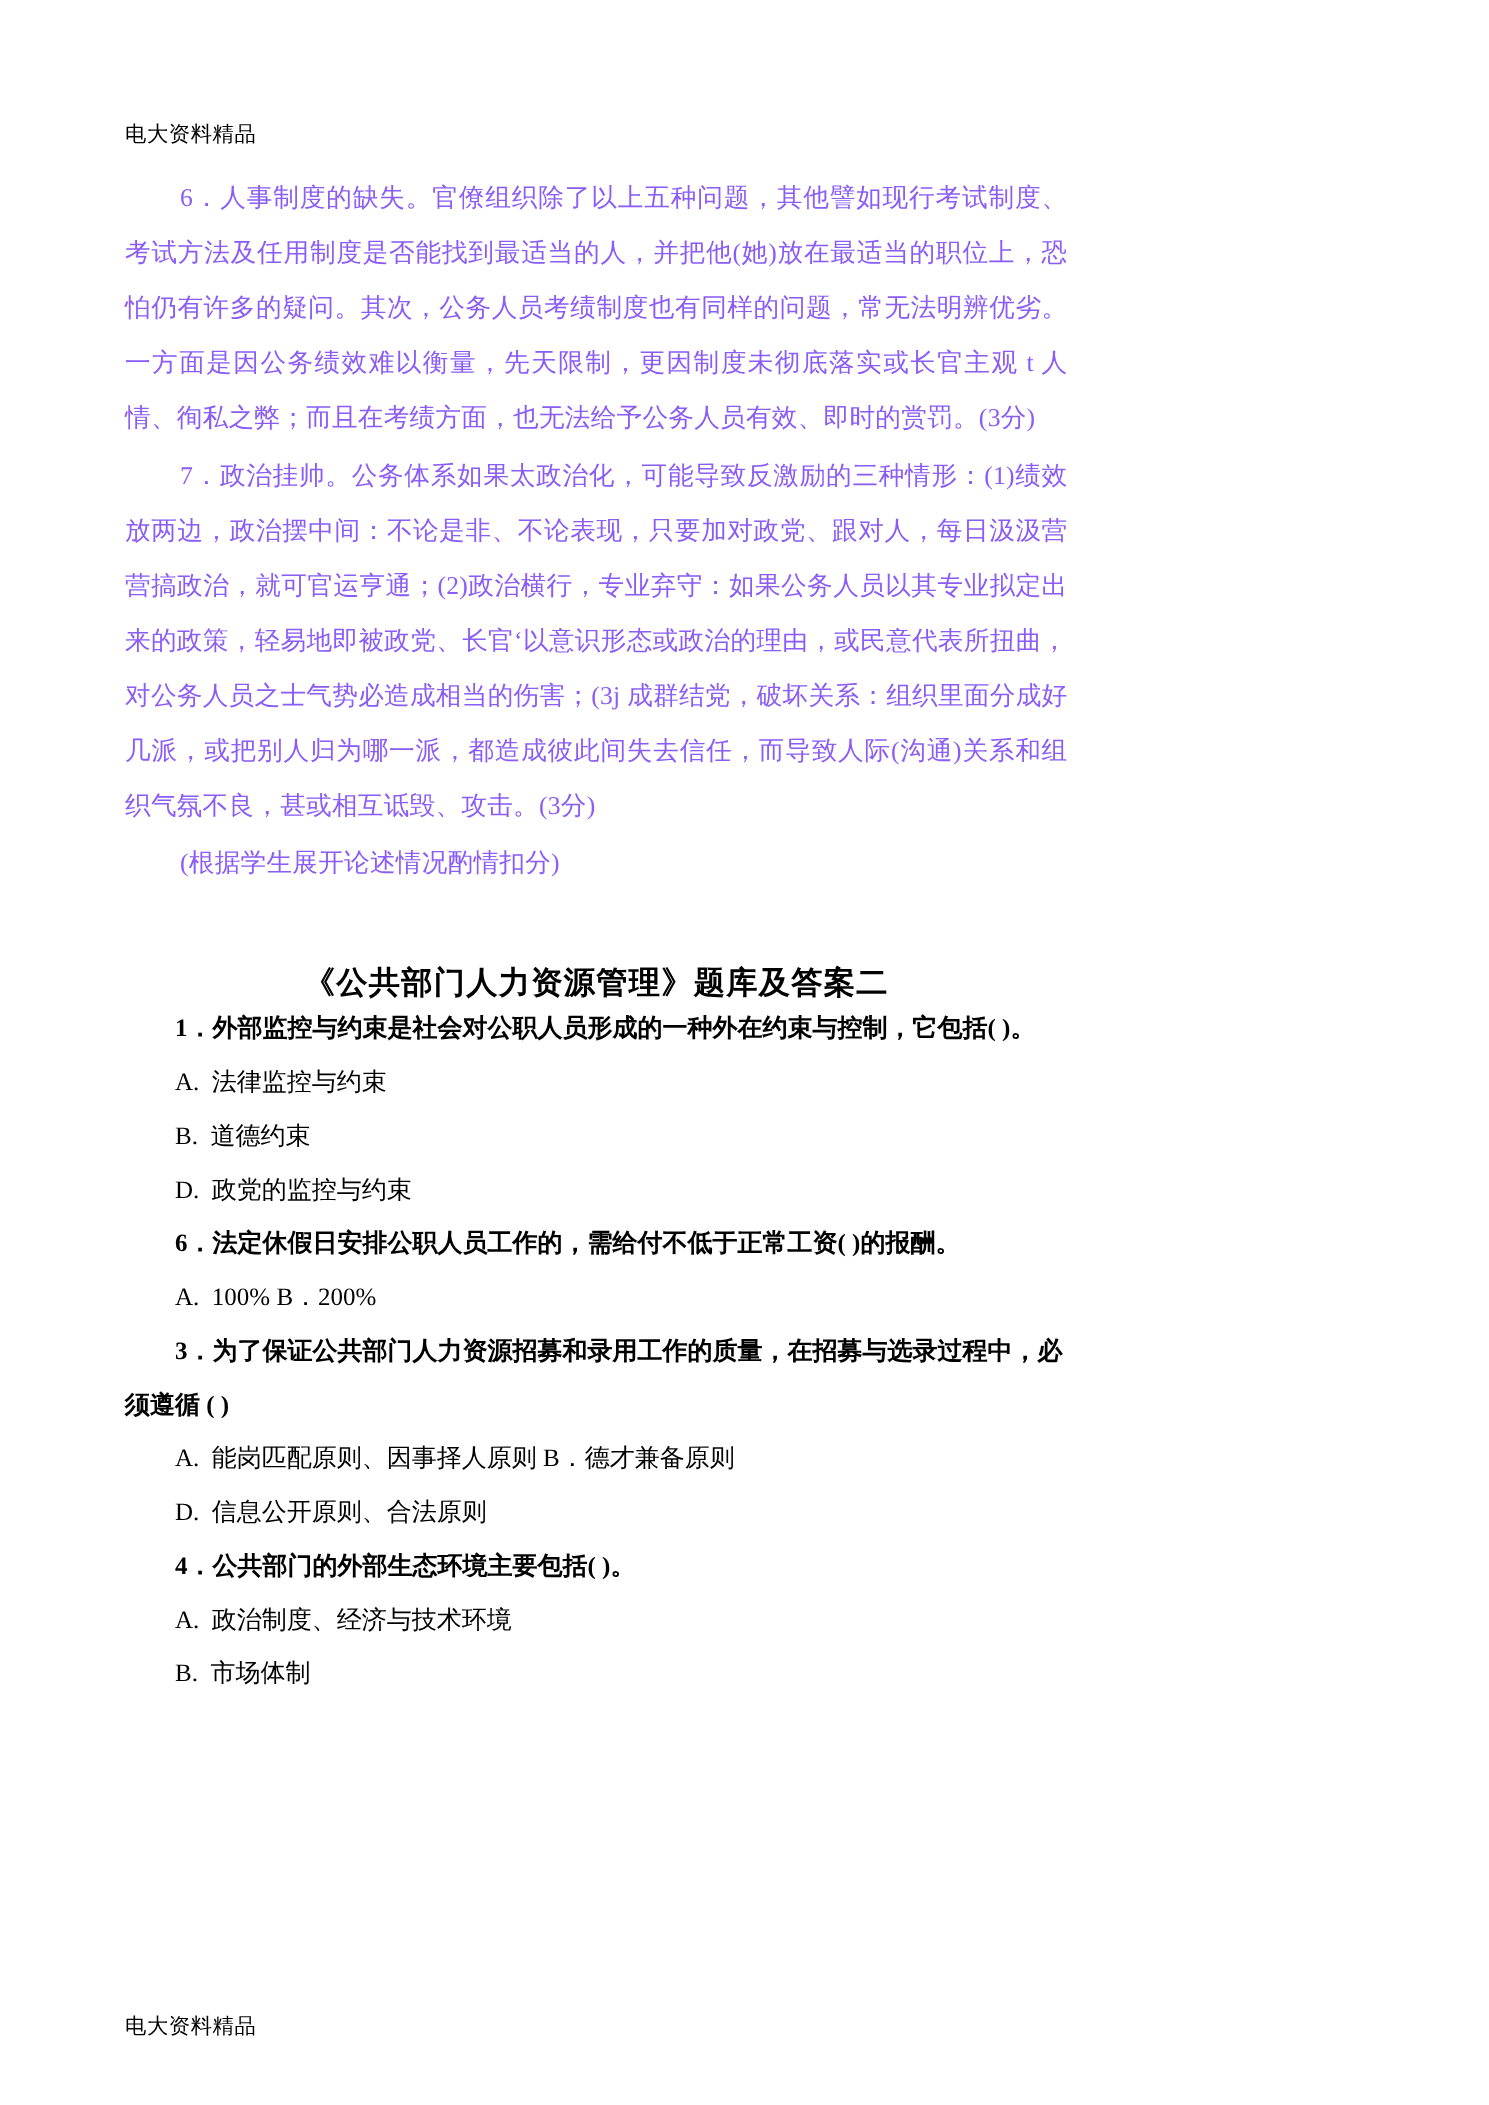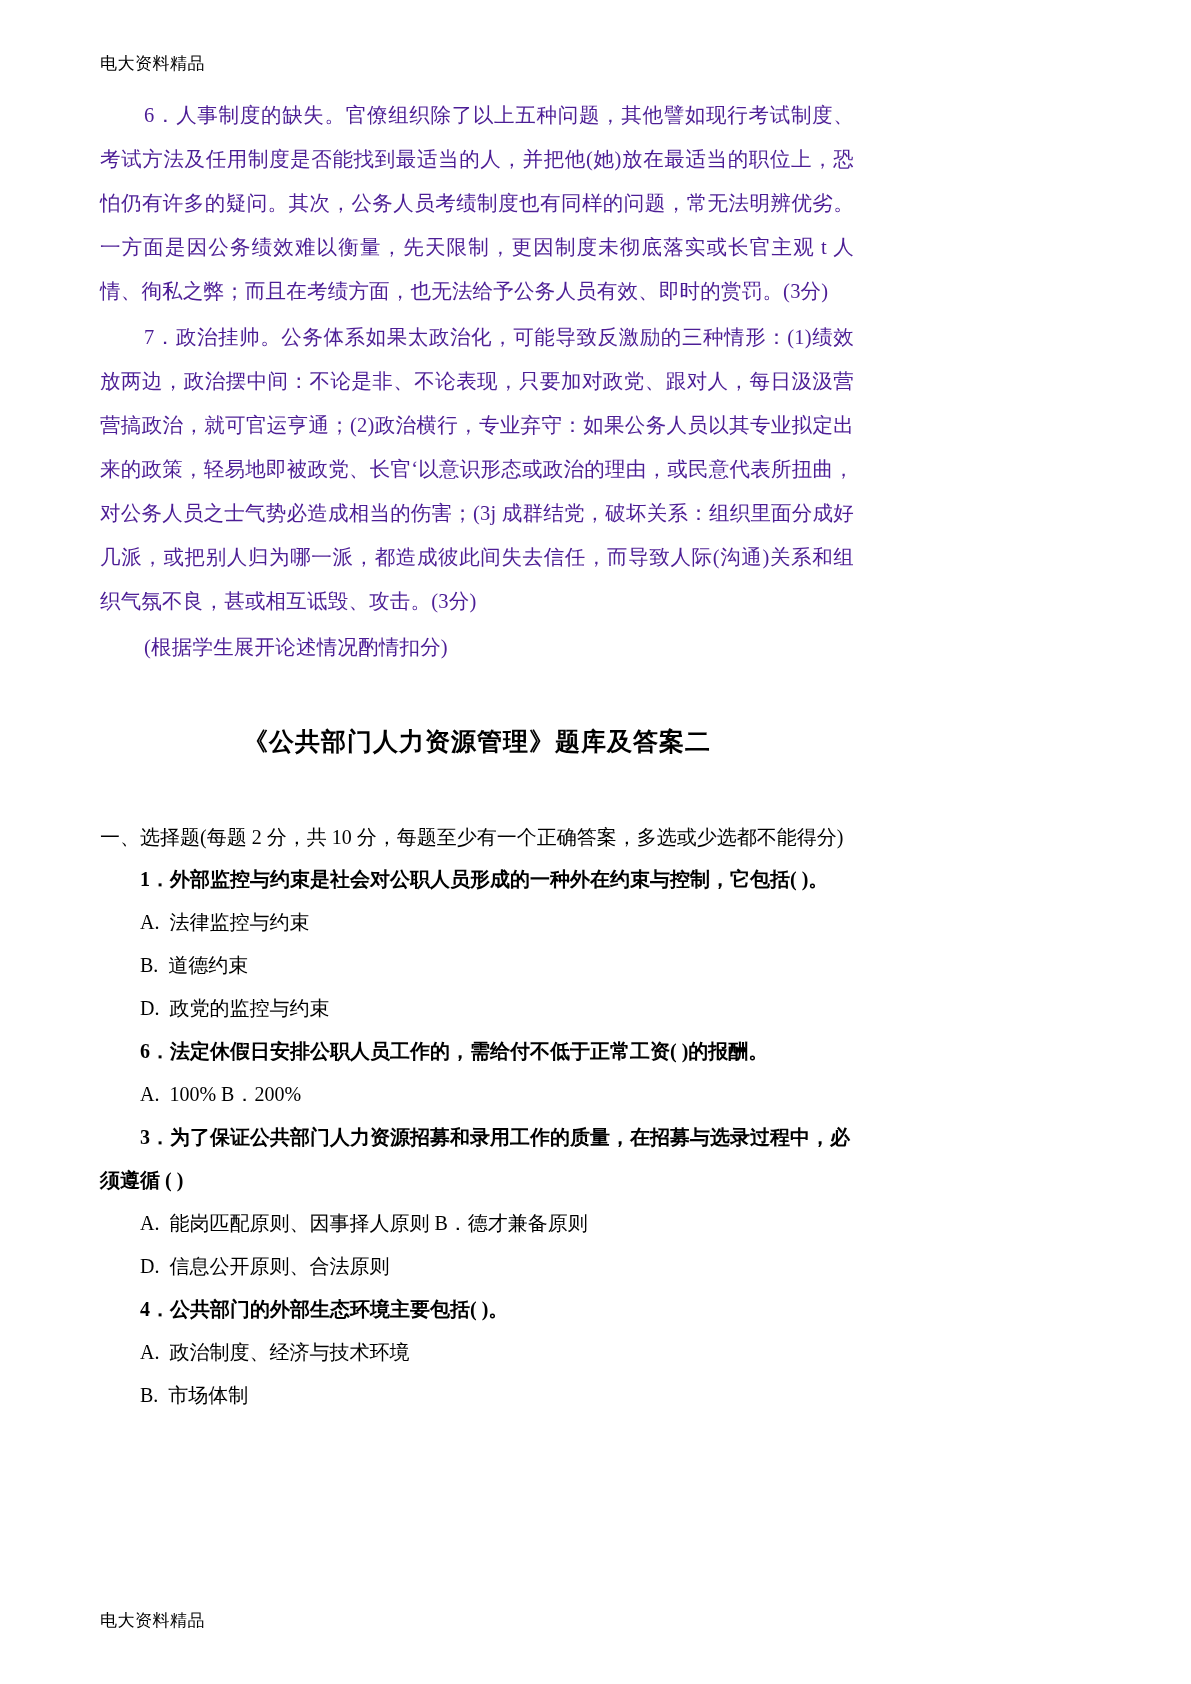--- a/index.html
+++ b/index.html
@@ -13,38 +13,38 @@
     font-family: "Liberation Serif", "DejaVu Serif", serif;
     color: #000000;
     position: relative;
     overflow: hidden;
   }
   .page {
     position: relative;
     width: 954px;
     height: 1684px;
     box-sizing: border-box;
-    padding: 52px 100px 60px 100px;
+    padding: 96px 100px 60px 100px;
   }
   .header-note, .footer-note {
     font-size: 17px;
     color: #000;
     letter-spacing: 0.5px;
   }
   .header-note {
     margin: 0 0 18px 0;
   }
   .footer-note {
     position: absolute;
     left: 100px;
     bottom: 52px;
     font-size: 17px;
   }
   .red {
-    color: #4c1d95;
+    color: #8b5cf6;
   }
   p.para {
     margin: 0 0 2px 0;
     font-size: 20.5px;
     line-height: 44px;
     text-align: justify;
     text-justify: inter-ideograph;
     letter-spacing: 0.2px;
   }
   p.indent {
@@ -88,21 +88,20 @@
 <div class="page">
 
   <div class="header-note">电大资料精品</div>
 
   <p class="para indent red">6．人事制度的缺失。官僚组织除了以上五种问题，其他譬如现行考试制度、考试方法及任用制度是否能找到最适当的人，并把他(她)放在最适当的职位上，恐怕仍有许多的疑问。其次，公务人员考绩制度也有同样的问题，常无法明辨优劣。一方面是因公务绩效难以衡量，先天限制，更因制度未彻底落实或长官主观 t 人情、徇私之弊；而且在考绩方面，也无法给予公务人员有效、即时的赏罚。(3分)</p>
   <p class="para indent red">7．政治挂帅。公务体系如果太政治化，可能导致反激励的三种情形：(1)绩效放两边，政治摆中间：不论是非、不论表现，只要加对政党、跟对人，每日汲汲营营搞政治，就可官运亨通；(2)政治横行，专业弃守：如果公务人员以其专业拟定出来的政策，轻易地即被政党、长官‘以意识形态或政治的理由，或民意代表所扭曲，对公务人员之士气势必造成相当的伤害；(3j 成群结党，破坏关系：组织里面分成好几派，或把别人归为哪一派，都造成彼此间失去信任，而导致人际(沟通)关系和组织气氛不良，甚或相互诋毁、攻击。(3分)</p>
   <p class="para indent red">(根据学生展开论述情况酌情扣分)</p>
 
   <div class="doc-title">《公共部门人力资源管理》题库及答案二</div>
 
-  <div class="section-head">一、选择题(每题 2 分，共 10 分，每题至少有一个正确答案，多选或少选都不能得分)</div>
 
   <p class="qline">1．外部监控与约束是社会对公职人员形成的一种外在约束与控制，它包括(      )。</p>
   <p class="optline"><span class="opt-label">A.</span><span>法律监控与约束</span></p>
   <p class="optline"><span class="opt-label">B.</span><span>道德约束</span></p>
   <p class="optline"><span class="opt-label">D.</span><span>政党的监控与约束</span></p>
 
   <p class="qline">6．法定休假日安排公职人员工作的，需给付不低于正常工资(      )的报酬。</p>
   <p class="optline"><span class="opt-label">A.</span><span>100%   B．200%</span></p>
 
   <p class="qline">3．为了保证公共部门人力资源招募和录用工作的质量，在招募与选录过程中，必须遵循      (      )</p>

